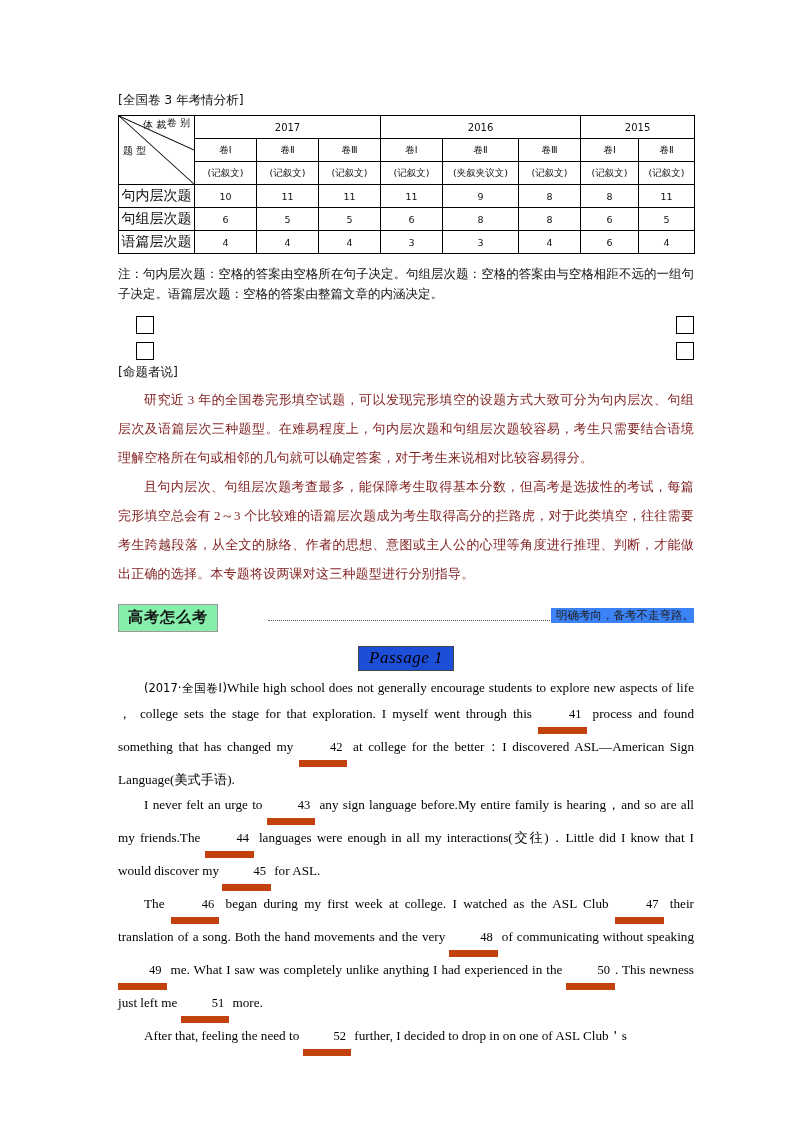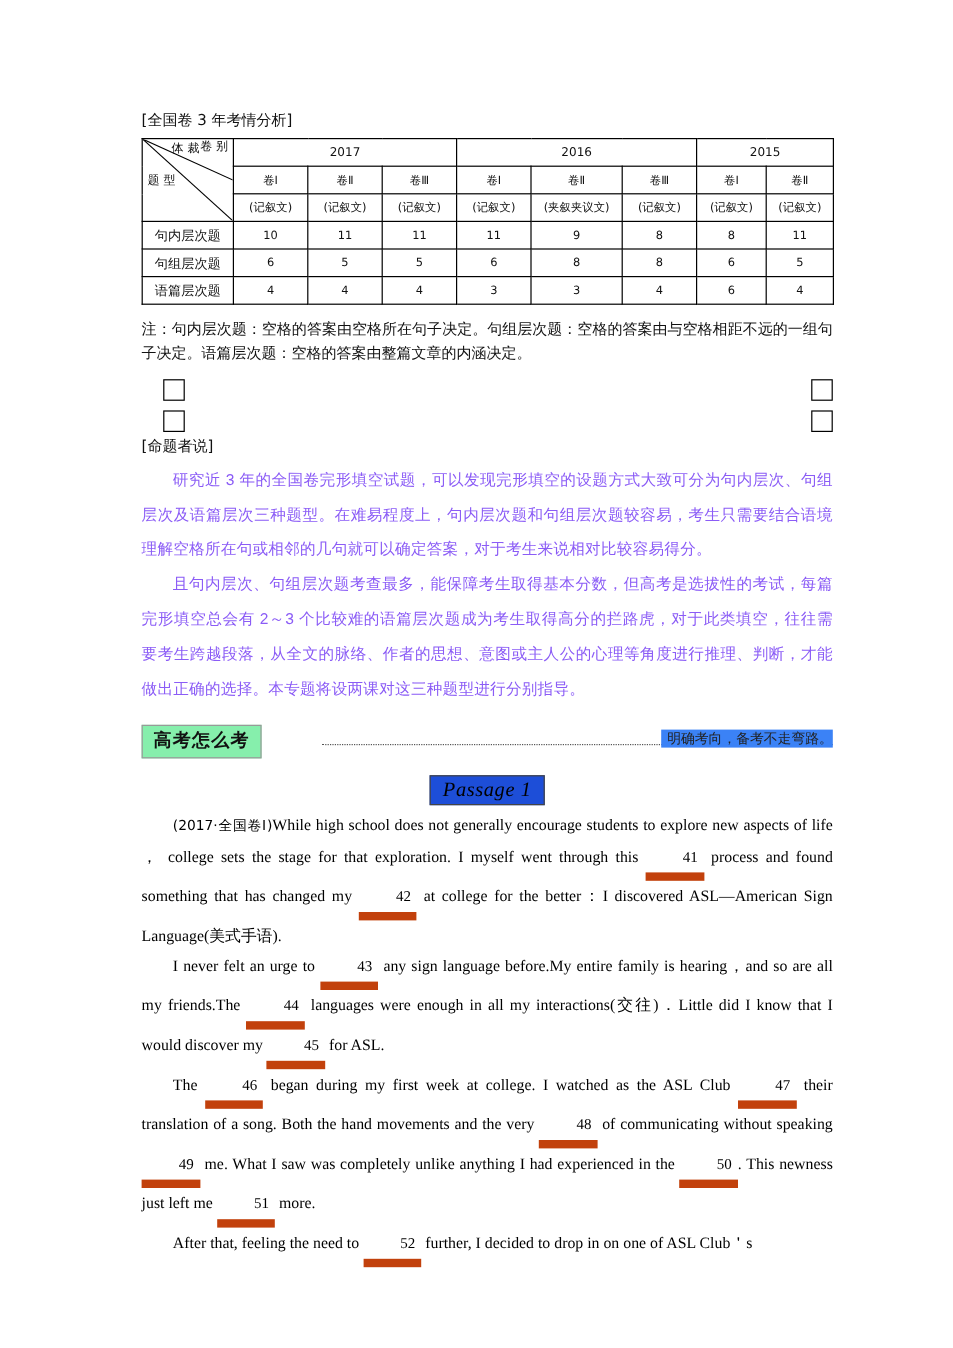--- a/index.html
+++ b/index.html
@@ -65,21 +65,21 @@
     position:absolute;
     font-size:10px;
     line-height:9px;
     white-space:nowrap;
     text-align:right;
   }
   td.corner .l-ti{ left:4px; top:30px; }
   td.corner .l-ge{ left:24px; top:4px; }
   td.corner .l-juan{ right:4px; top:2px; }
   td.row-label{
-    font-size:11px;
+    font-size:14px;
     letter-spacing:0px;
   }
   .yearhdr{ font-size:10px; }
 
   
   .note{
     margin-top:10px;
     font-size:12.5px;
     line-height:20px;
     font-family:"DejaVu Sans", sans-serif;
@@ -108,25 +108,25 @@
   
   .speaker-label{
     font-size:12.5px;
     font-family:"DejaVu Sans", sans-serif;
     margin-top:2px;
     margin-bottom:4px;
     color:#111;
   }
   .para-cn{
     font-size:13px;
-    font-family:Liberation Sans, sans-serif;
+    font-family:Liberation Serif, serif;
     line-height:29px;
     text-align:justify;
     text-indent:26px;
-    color:#8b5cf6;
+    color:#7f1d1d;
     letter-spacing:0.2px;
   }
 
   
   .banner{
     position:relative;
     margin-top:16px;
     height:30px;
   }
   .banner .tag{

